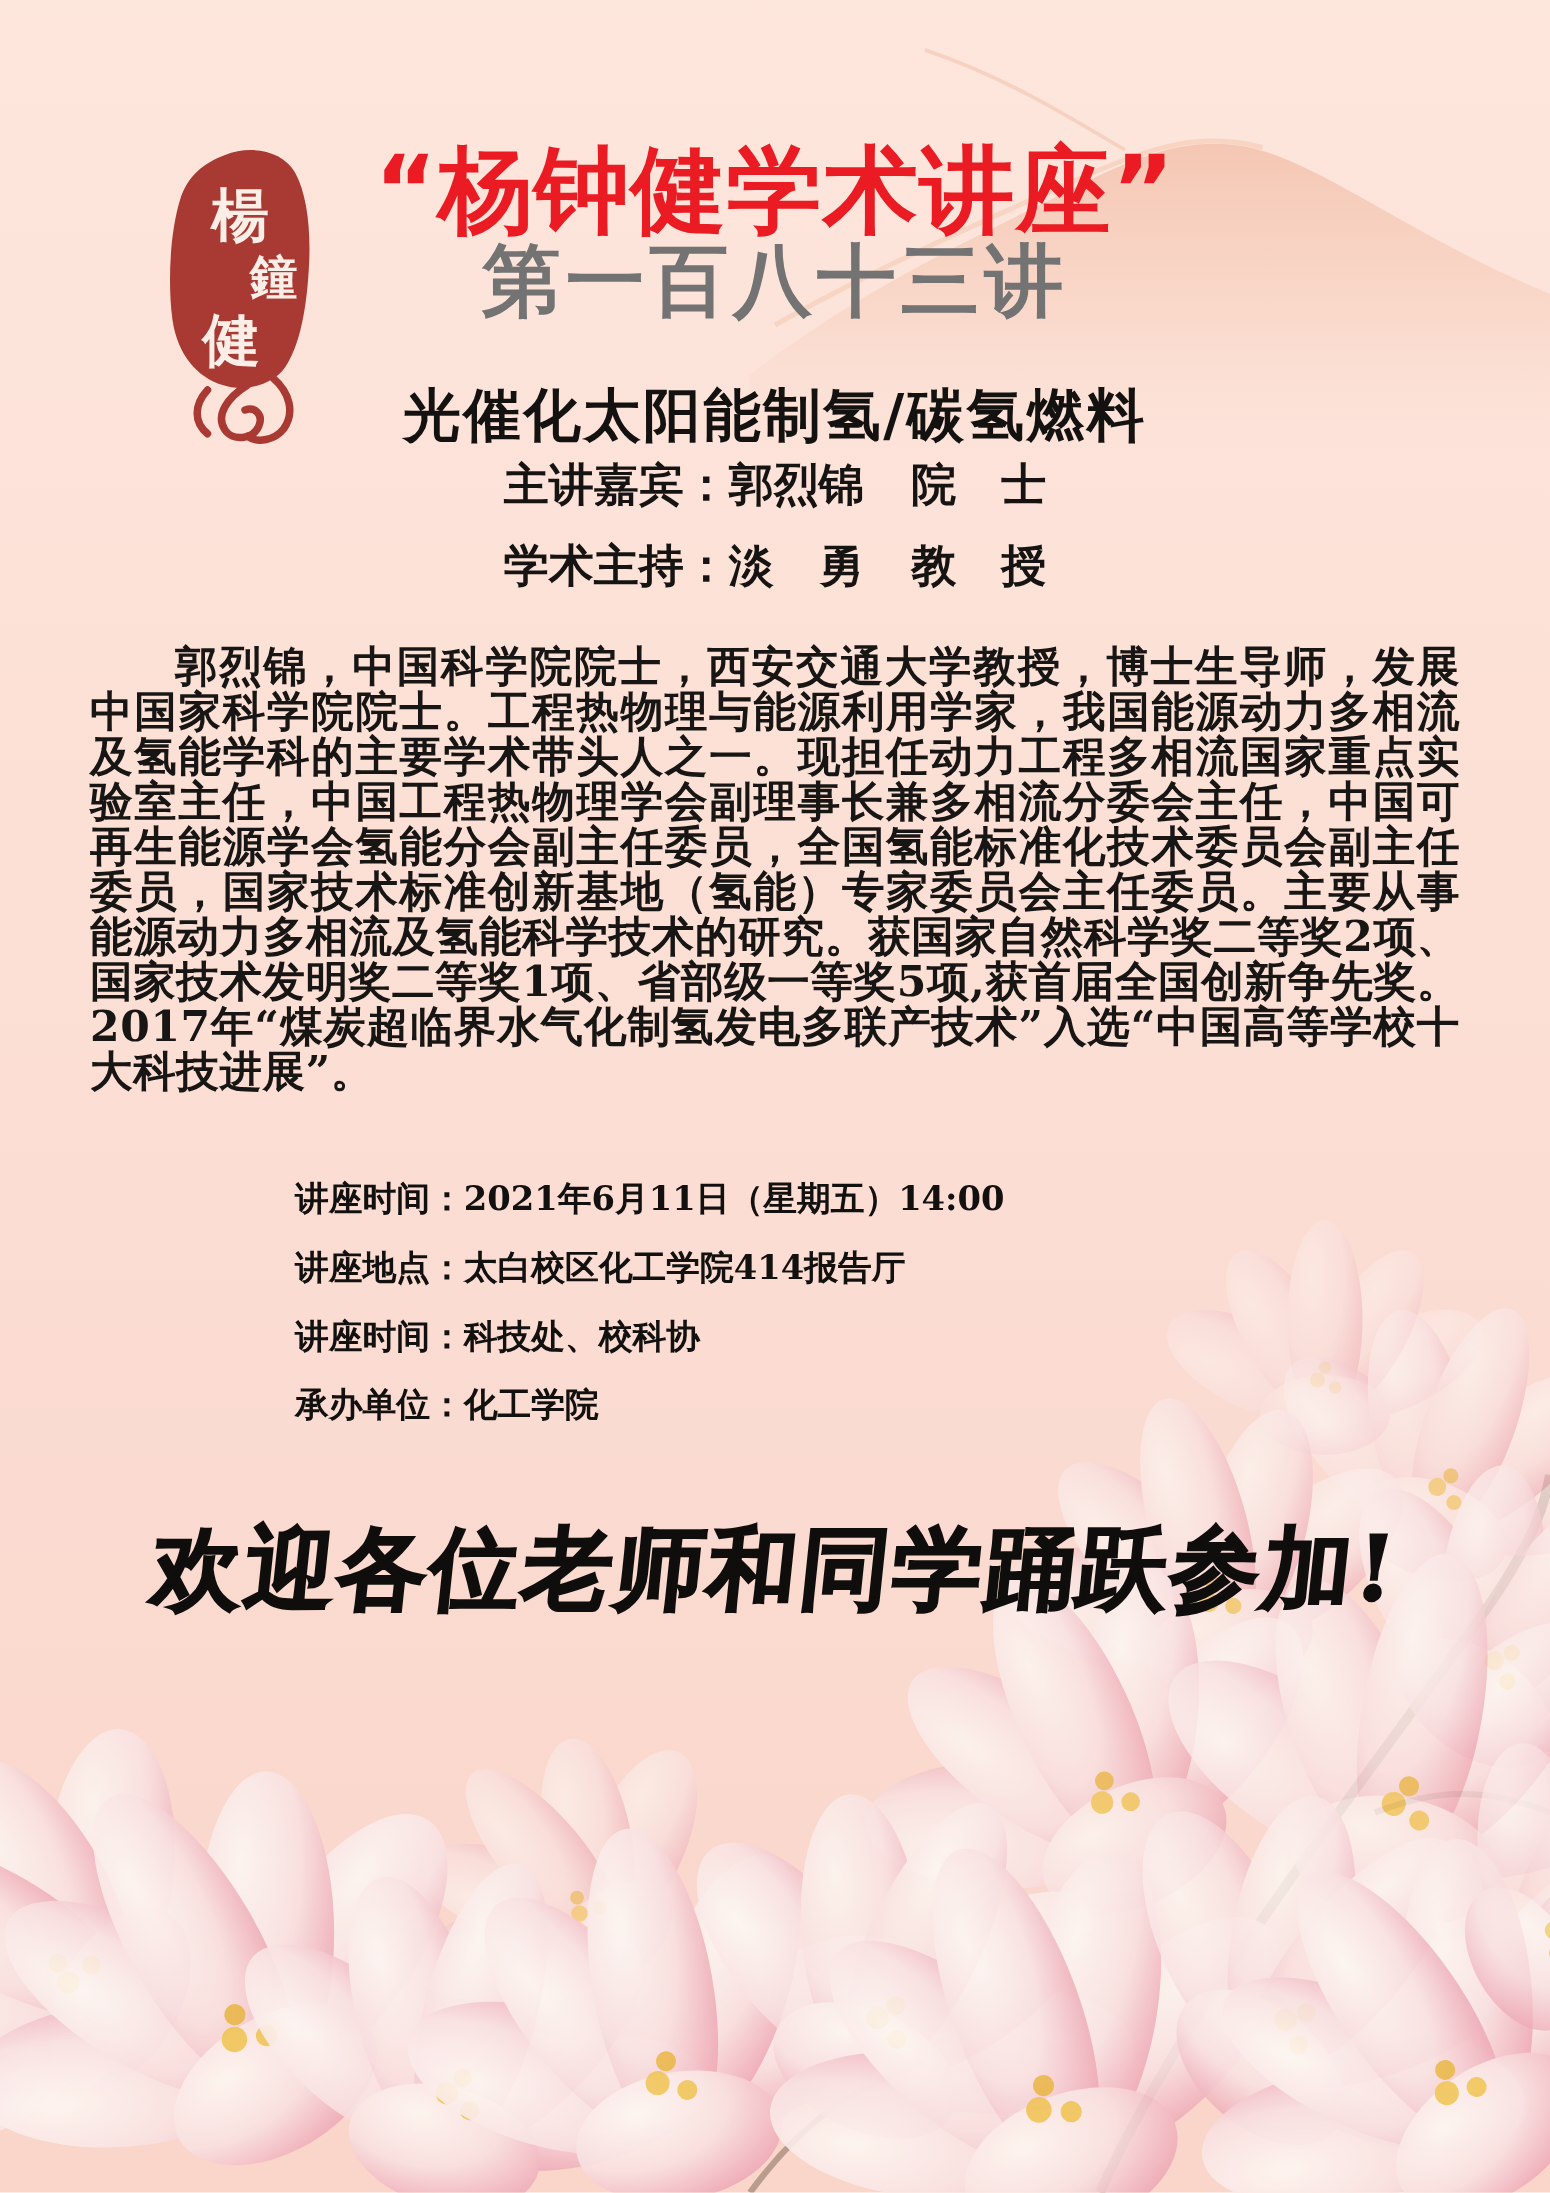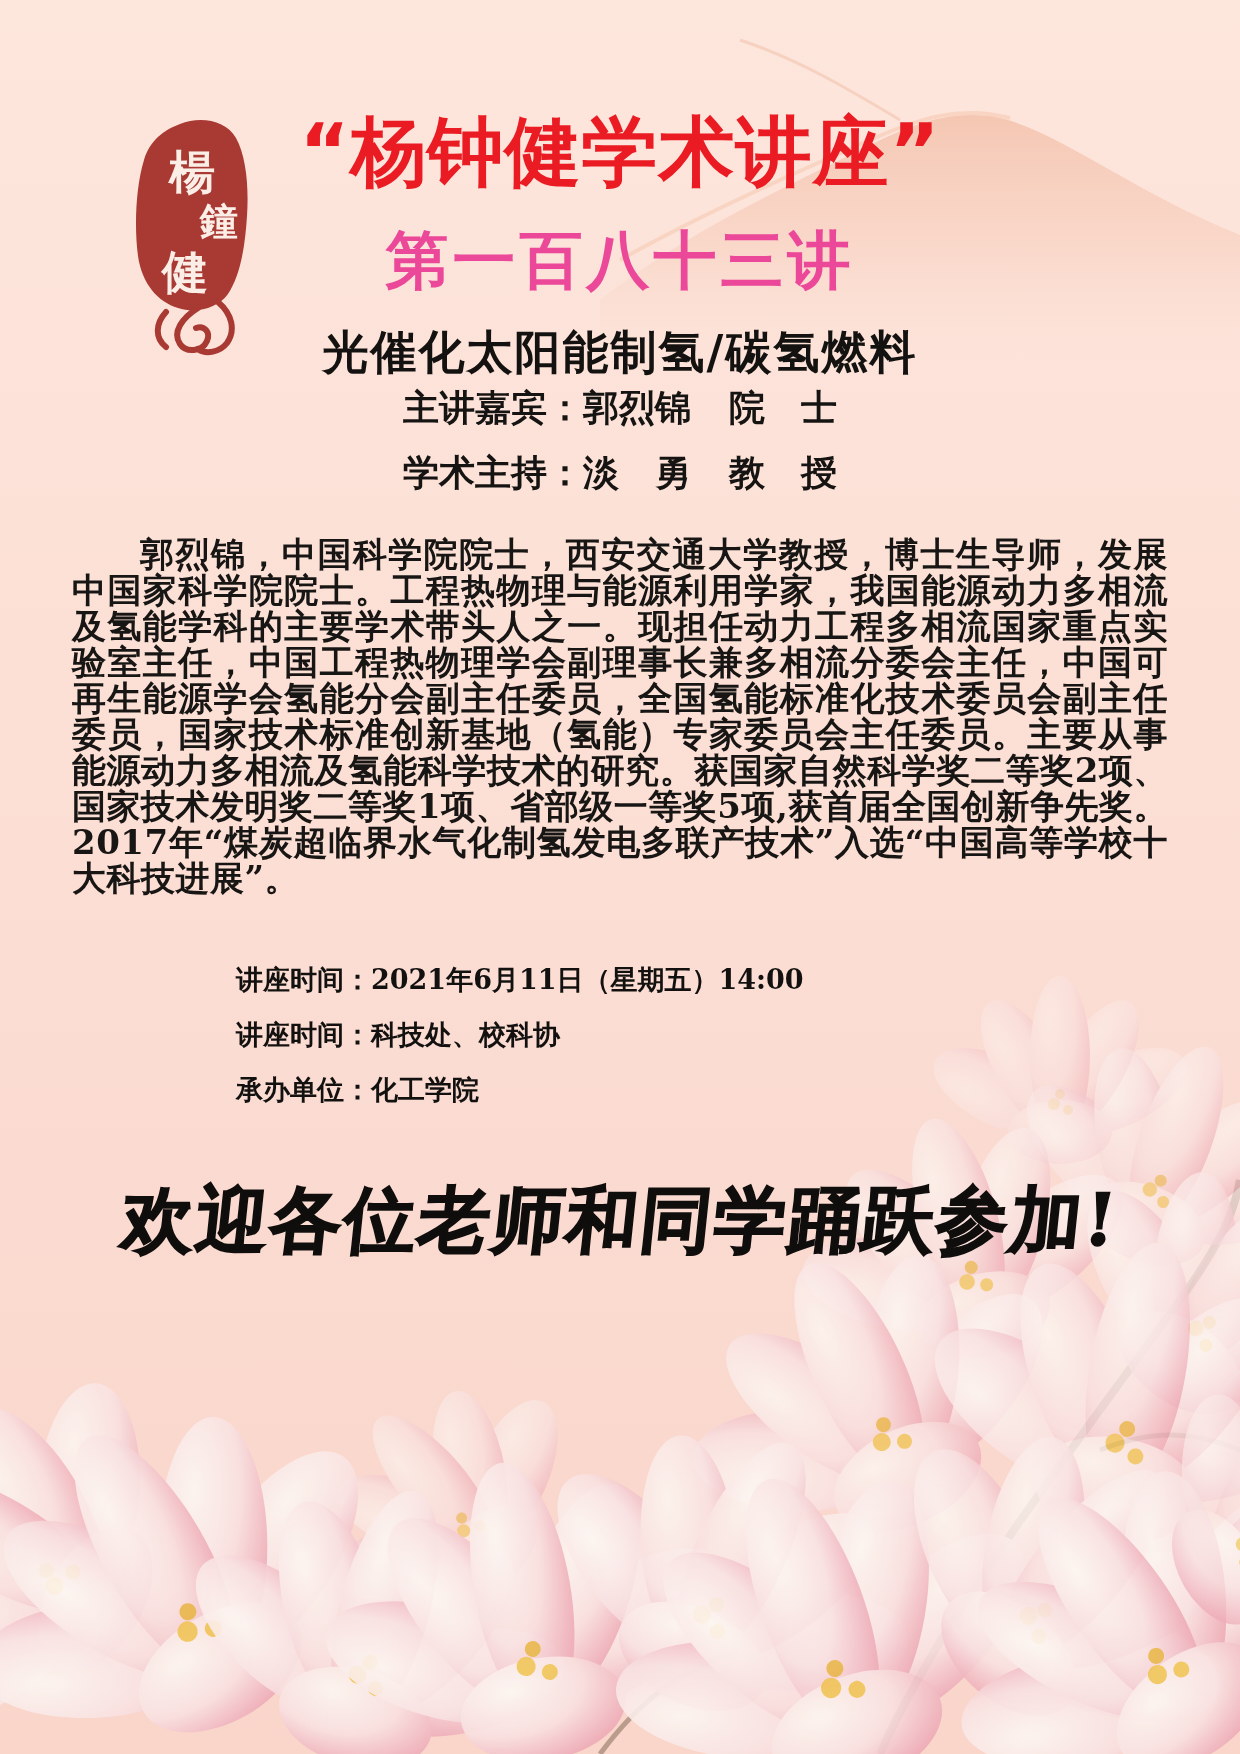--- a/index.html
+++ b/index.html
@@ -10,25 +10,25 @@
   }
   .bg-layer{position:absolute;inset:0;z-index:0;pointer-events:none;}
   .content{position:relative;z-index:2;}
   .seal{position:absolute;left:122px;top:116px;width:150px;height:240px;z-index:3;}
   .title-block{padding-top:112px;text-align:center;}
   .title-line1{
     font-size:76px;font-weight:bold;color:#ea1b23;line-height:1.05;
     letter-spacing:1px;font-family:"DejaVu Sans",sans-serif;
   }
   .title-line2{
-    font-size:63px;font-weight:bold;color:#ec4899;line-height:1.05;
-    margin-top:36px;letter-spacing:4px;
+    font-size:63px;font-weight:bold;color:#737373;line-height:1.05;
+    letter-spacing:4px;
   }
   .lecture-title{
-    margin-top:28px;text-align:center;font-size:46px;font-weight:600;
+    margin-top:44px;text-align:center;font-size:46px;font-weight:600;
     font-family:"DejaVu Serif",serif;letter-spacing:2px;color:#141210;
   }
   .guest-row{
     text-align:center;font-size:36px;font-weight:600;
     font-family:"DejaVu Serif",serif;color:#161412;
   }
   .guest-row + .guest-row{margin-top:16px;}
   .guest-row .part{display:inline-block;}
   .guest-row .gap{display:inline-block;width:38px;}
   .bio{
@@ -134,18 +134,19 @@
     <span class="part">主讲嘉宾：</span><span class="part">郭烈锦</span><span class="gap"></span><span class="part">院　士</span>
   </div>
   <div class="guest-row">
     <span class="part">学术主持：</span><span class="part">淡　勇</span><span class="gap"></span><span class="part">教　授</span>
   </div>
 
   <p class="bio">郭烈锦，中国科学院院士，西安交通大学教授，博士生导师，发展中国家科学院院士。工程热物理与能源利用学家，我国能源动力多相流及氢能学科的主要学术带头人之一。现担任动力工程多相流国家重点实验室主任，中国工程热物理学会副理事长兼多相流分委会主任，中国可再生能源学会氢能分会副主任委员，全国氢能标准化技术委员会副主任委员，国家技术标准创新基地（氢能）专家委员会主任委员。主要从事能源动力多相流及氢能科学技术的研究。获国家自然科学奖二等奖2项、国家技术发明奖二等奖1项、省部级一等奖5项,获首届全国创新争先奖。2017年“煤炭超临界水气化制氢发电多联产技术”入选“中国高等学校十大科技进展”。</p>
 
   <div class="details">
     <div class="row"><span>讲座时间：</span><span>2021年6月11日（星期五）14:00</span></div>
+    <div class="row"><span>讲座地点：</span><span>太白校区化工学院414报告厅</span></div>
     <div class="row"><span>讲座时间：</span><span>科技处、校科协</span></div>
     <div class="row"><span>承办单位：</span><span>化工学院</span></div>
   </div>
 
   <div class="footer-line">欢迎各位老师和同学踊跃参加!</div>
 </div>
 
 </body></html>

